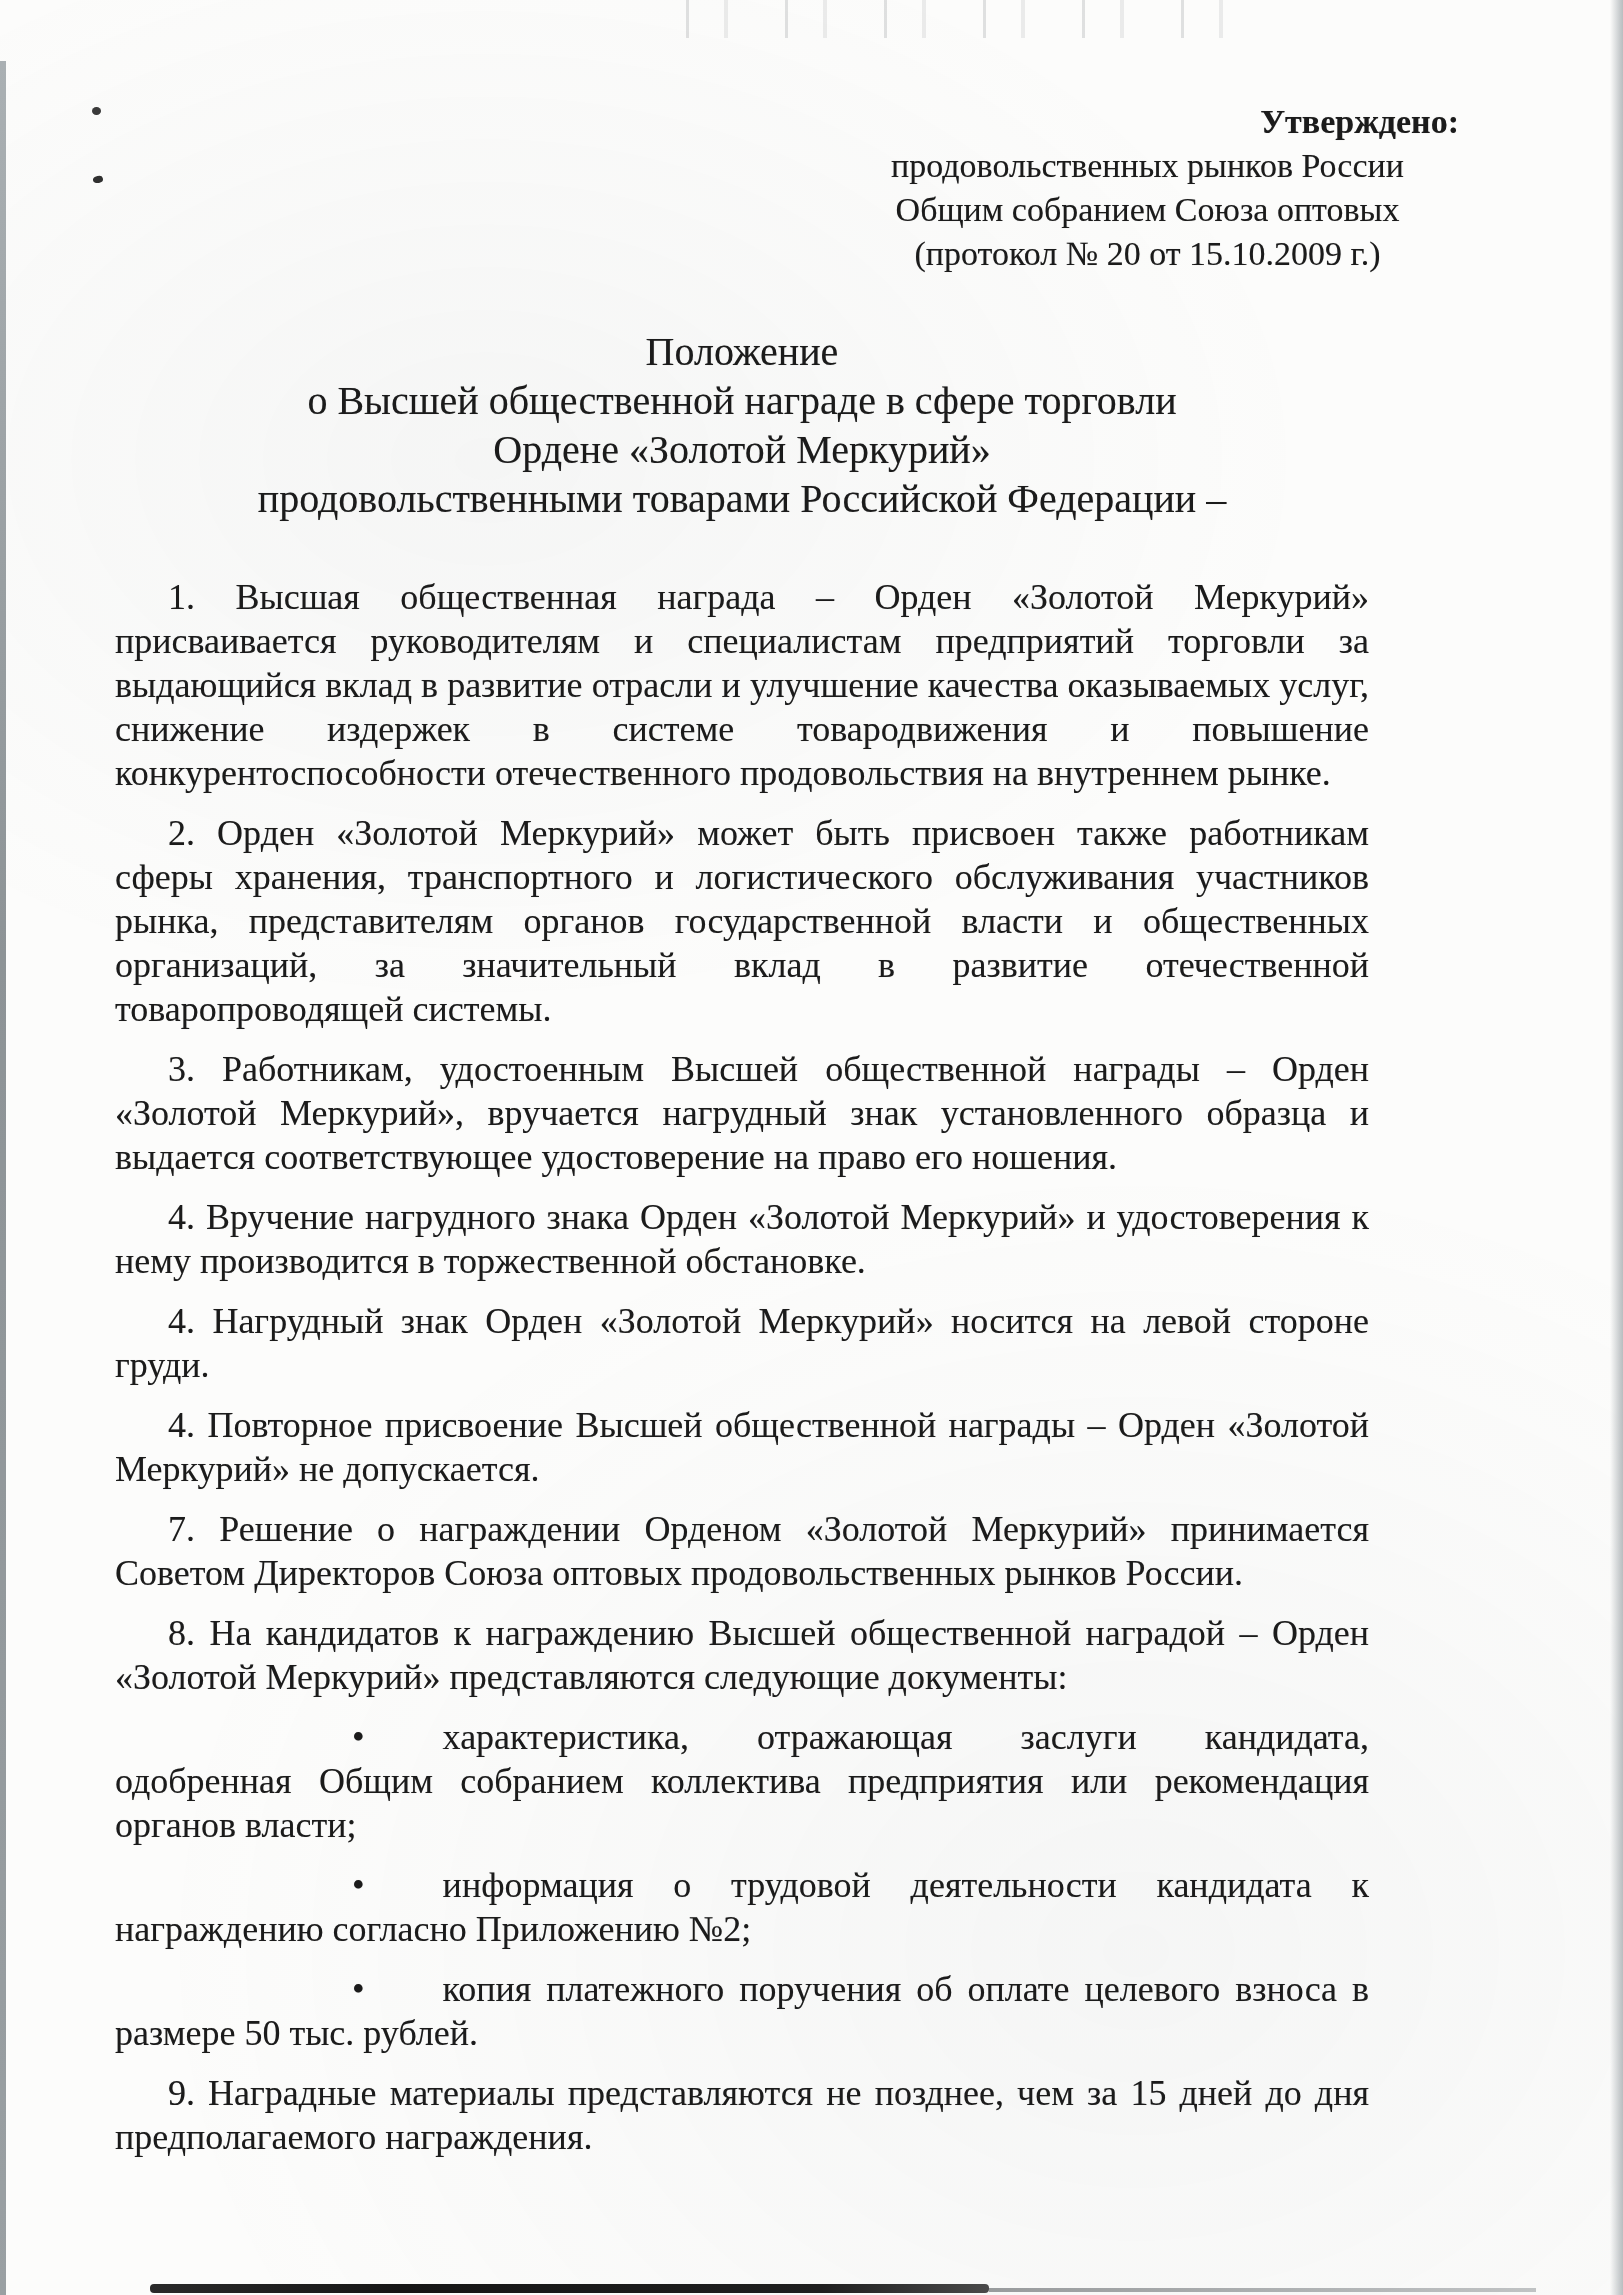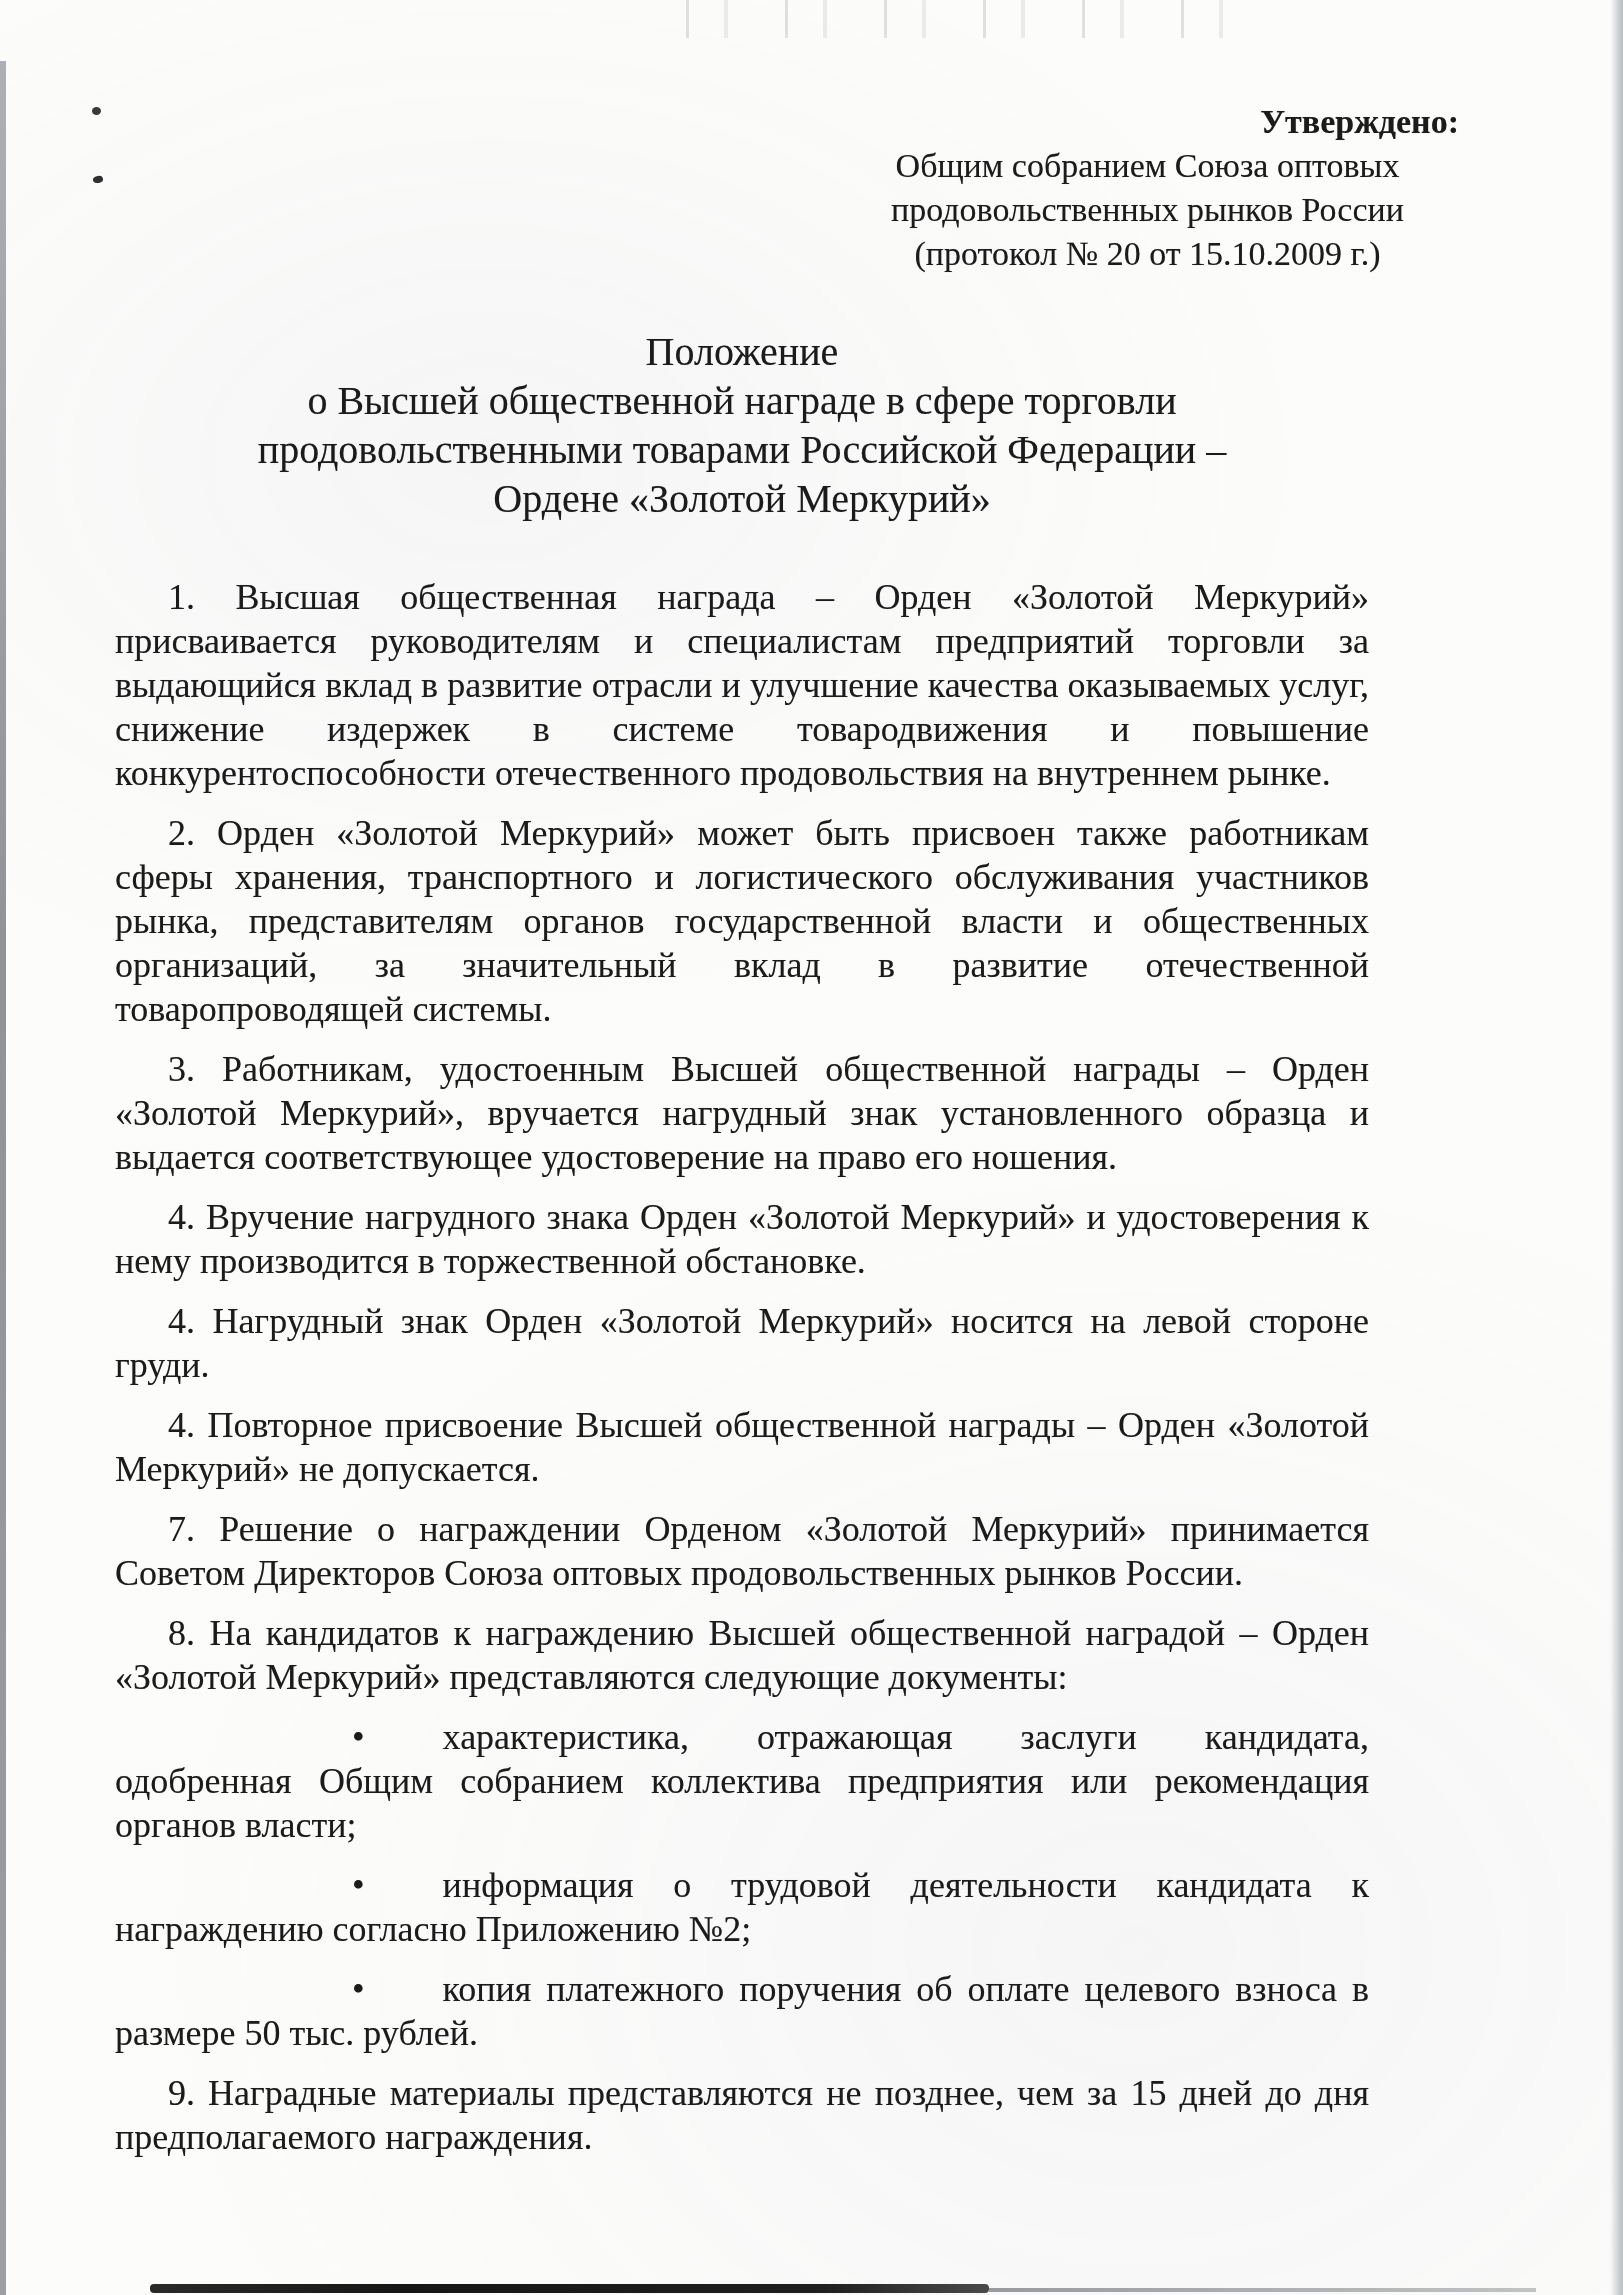--- a/index.html
+++ b/index.html
@@ -89,30 +89,30 @@
     transform: rotate(-15deg);
   }
 </style>
 </head>
 <body>
 
 <div class="page">
 
   <div class="approval">
     <div class="l1">Утверждено:</div>
+    <div>продовольственных рынков России</div>
     <div>Общим собранием Союза оптовых</div>
-    <div>продовольственных рынков России</div>
     <div>(протокол № 20 от 15.10.2009 г.)</div>
   </div>
 
   <div class="title">
     <div>Положение</div>
     <div>о Высшей общественной награде в сфере торговли</div>
+    <div>Ордене «Золотой Меркурий»</div>
     <div>продовольственными товарами Российской Федерации –</div>
-    <div>Ордене «Золотой Меркурий»</div>
   </div>
 
   <div class="doc-body">
     <p class="num">1. Высшая общественная награда – Орден «Золотой Меркурий» присваивается руководителям и специалистам предприятий торговли за выдающийся вклад в развитие отрасли и улучшение качества оказываемых услуг, снижение издержек в системе товародвижения и повышение конкурентоспособности отечественного продовольствия на внутреннем рынке.</p>
     <p class="num">2. Орден «Золотой Меркурий» может быть присвоен также работникам сферы хранения, транспортного и логистического обслуживания участников рынка, представителям органов государственной власти и общественных организаций, за значительный вклад в развитие отечественной товаропроводящей системы.</p>
     <p class="num">3. Работникам, удостоенным Высшей общественной награды – Орден «Золотой Меркурий», вручается нагрудный знак установленного образца и выдается соответствующее удостоверение на право его ношения.</p>
     <p class="num">4. Вручение нагрудного знака Орден «Золотой Меркурий» и удостоверения к нему производится в торжественной обстановке.</p>
     <p class="num">4. Нагрудный  знак Орден «Золотой Меркурий» носится на левой стороне груди.</p>
     <p class="num">4. Повторное присвоение Высшей общественной награды – Орден «Золотой Меркурий» не допускается.</p>
     <p class="num">7. Решение о награждении Орденом «Золотой Меркурий» принимается Советом Директоров Союза оптовых продовольственных рынков России.</p>

